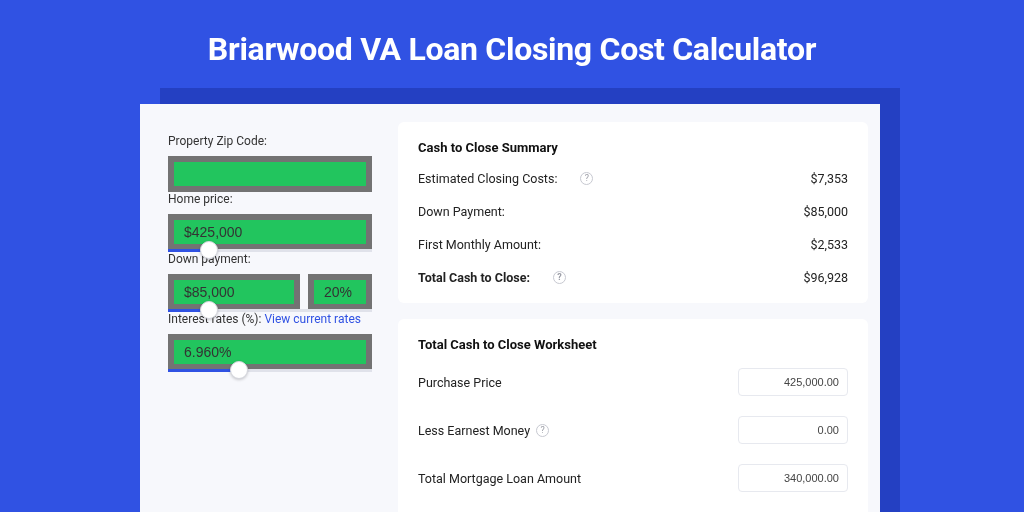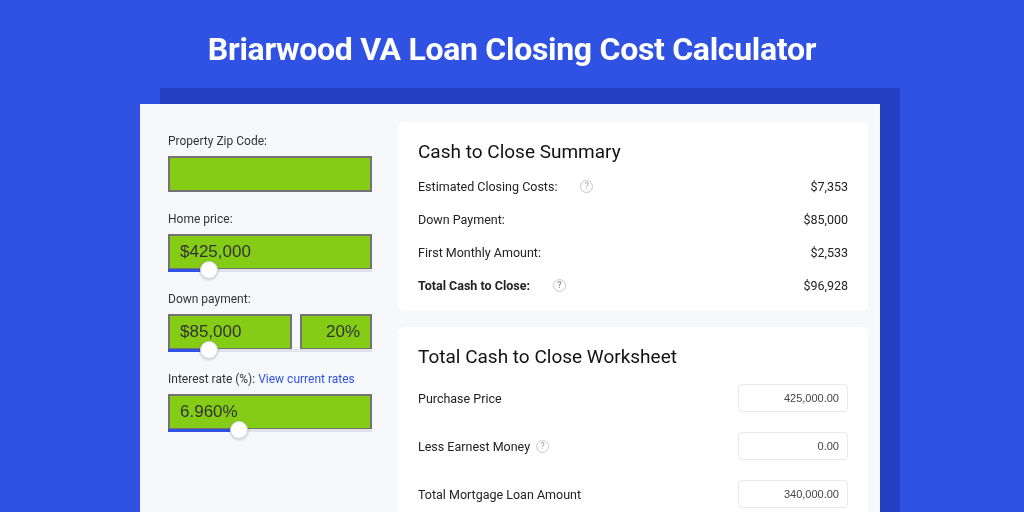--- a/index.html
+++ b/index.html
@@ -35,29 +35,29 @@
     gap: 0;
   }
 
   
   .left {
     width: 250px;
     padding: 30px 18px 0 28px;
     font-size: 12px;
     color: #333;
   }
-  .field { margin-bottom: 20px; }
+  .field { }
   .field-label { font-size: 12px; color: #333; margin-bottom: 8px; display: block; }
   .txt {
     width: 100%;
     height: 36px;
-    border: 2px solid #737373;
-    background: #84cc16;
+    border: 6px solid #737373;
+    background: #22c55e;
     padding: 0 10px;
-    font-size: 17px;
+    font-size: 14px;
     color: #333;
   }
   .slider-wrap { position: relative; margin-top: -1px; }
   .slider-track {
     height: 3px; width: 100%;
     background: #e0e2ea;
     position: relative;
     margin-top: 0;
   }
   .slider-fill {
@@ -67,36 +67,36 @@
     position: absolute;
     width: 18px; height: 18px;
     background: #ffffff;
     border: 1px solid #d4d6dd;
     border-radius: 50%;
     top: -8px;
     box-shadow: 0 1px 3px rgba(0,0,0,0.2);
   }
   .dp-row { display: flex; gap: 8px; }
   .dp-row .txt.amt { flex: 1; }
-  .dp-row .txt.pct { width: 72px; text-align: right; }
+  .dp-row .txt.pct { width: 64px; text-align: left; }
   .rate-link { color: #3052e3; text-decoration: none; }
 
   
   .right {
     flex: 1;
     padding: 18px 0 0 8px;
   }
   .card {
     background: #ffffff;
     border-radius: 6px;
     padding: 18px 20px;
     margin: 0 12px 16px 0;
   }
   .card-title {
-    font-size: 19px; font-weight: 400; color: #111; margin-bottom: 16px;
+    font-size: 13px; font-weight: 700; color: #111; margin-bottom: 16px;
   }
   .row {
     display: flex; justify-content: space-between; align-items: center;
     font-size: 12.5px; color: #222; margin-bottom: 18px;
   }
   .row:last-child { margin-bottom: 0; }
   .row.bold { font-weight: 700; }
   .row .lbl { display: flex; align-items: center; gap: 23px; }
   .row .val { font-weight: 400; }
   .row.bold .val { font-weight: 400; text-align: right; }
@@ -164,21 +164,21 @@
       <div class="slider-wrap">
         <div class="slider-track">
           <div class="slider-fill" style="width:20%"></div>
           <div class="slider-thumb" style="left:calc(20% - 9px)"></div>
         </div>
       </div>
     </div>
 
     <div class="field">
       <span class="field-label">
-        <span>Interest rate (%): </span><a href="#" class="rate-link">View current rates</a>
+        <span>Interest rates (%): </span><a href="#" class="rate-link">View current rates</a>
       </span>
       <input class="txt" value="6.960%" style="">
       <div class="slider-wrap">
         <div class="slider-track">
           <div class="slider-fill" style="width:35%"></div>
           <div class="slider-thumb" style="left:calc(35% - 9px)"></div>
         </div>
       </div>
     </div>
 

